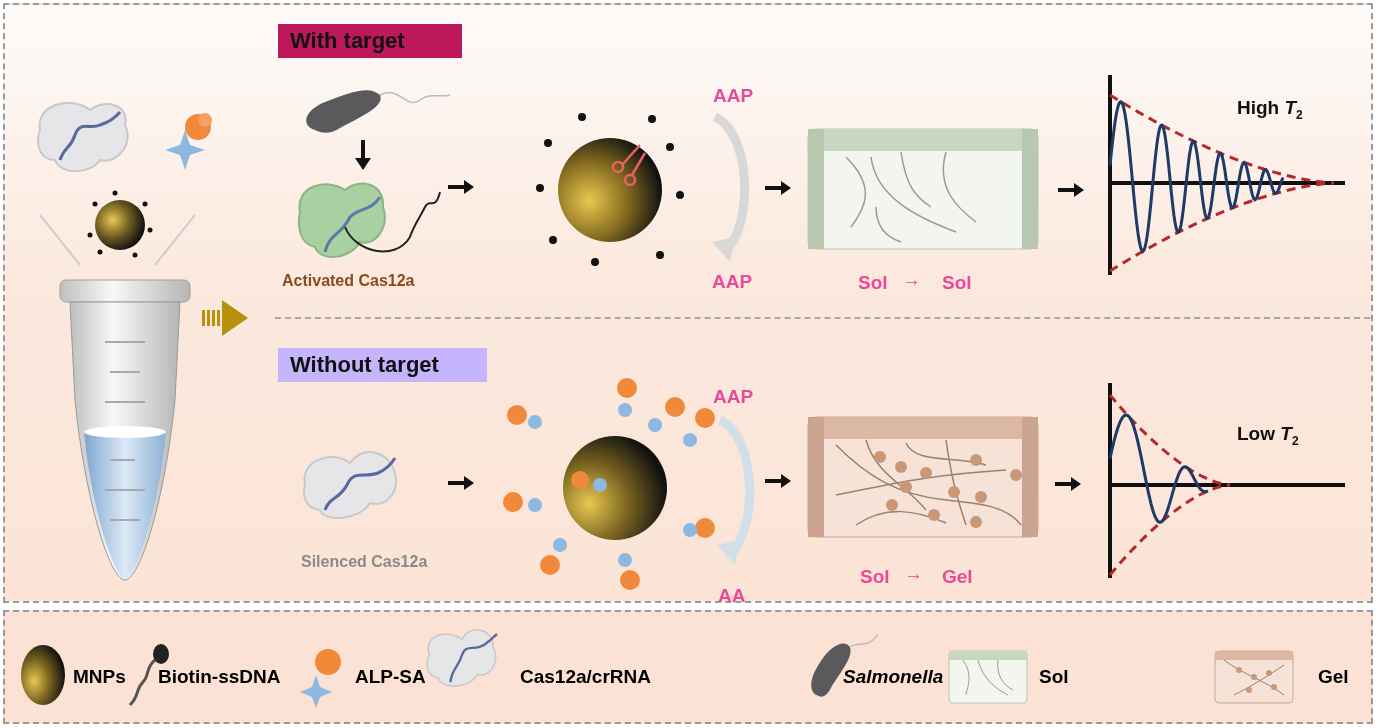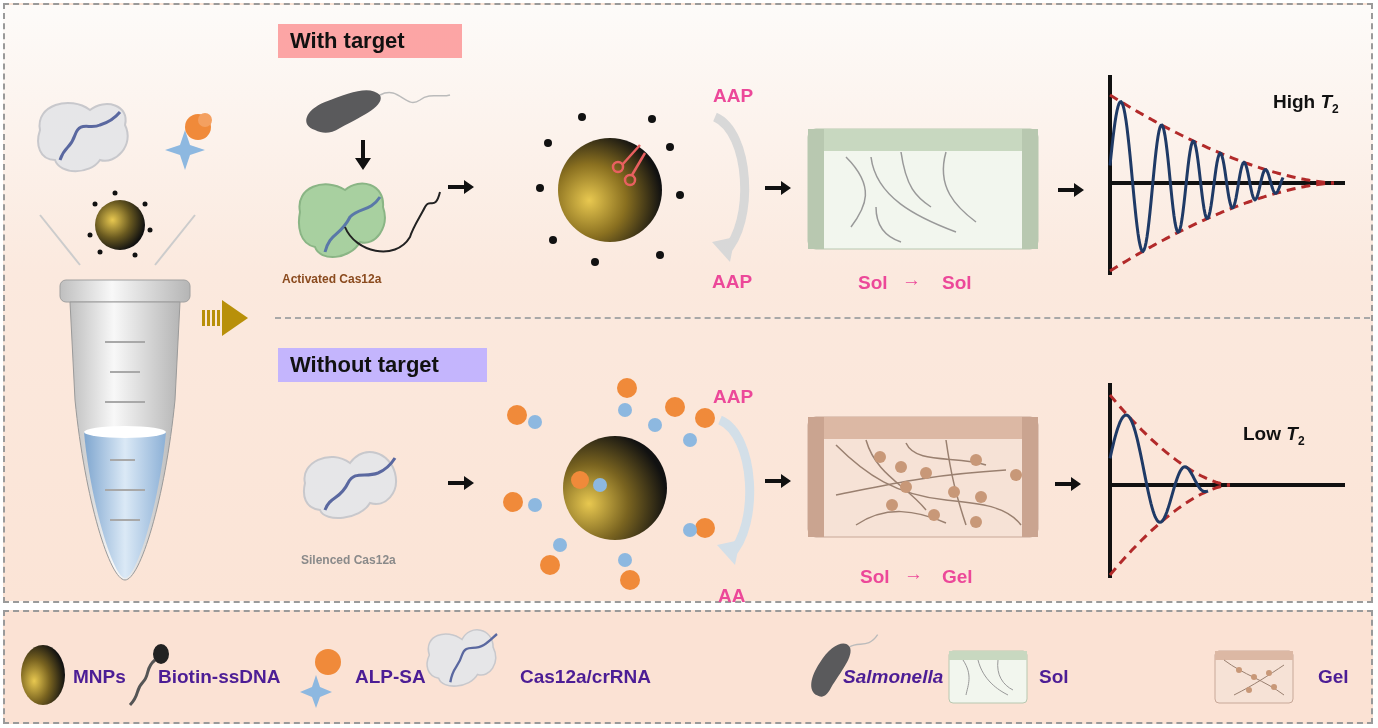--- a/index.html
+++ b/index.html
@@ -3,27 +3,27 @@
 <meta charset="utf-8">
 <style>
   html,body{margin:0;padding:0;}
   body{width:1378px;height:728px;overflow:hidden;background:#fff;font-family:"Liberation Sans",sans-serif;position:relative;}
   .frame{position:absolute;left:3px;top:3px;width:1370px;height:600px;border:2px dashed #9a9a9a;box-sizing:border-box;
     background:linear-gradient(#fdfbf9 0%,#fbe9de 45%,#fbe4d6 100%);}
   .legend-frame{position:absolute;left:3px;top:610px;width:1370px;height:114px;border:2px dashed #9a9a9a;box-sizing:border-box;background:#fbe2d4;}
   .divider{position:absolute;left:275px;top:317px;width:1095px;border-top:2px dashed #a8a8a8;}
   .panel-label{position:absolute;font-weight:bold;font-size:22px;color:#111;padding:4px 12px;}
   .lbl{position:absolute;font-weight:bold;font-size:19px;color:#ec4899;white-space:nowrap;}
-  .cas-lbl{position:absolute;font-weight:bold;font-size:12px;white-space:nowrap;}
+  .cas-lbl{position:absolute;font-weight:bold;font-size:16px;white-space:nowrap;}
   .t2{position:absolute;font-weight:bold;font-size:19px;color:#111;white-space:nowrap;}
   .t2 i{font-style:italic;}
   .t2 sub{font-size:12px;}
   svg{position:absolute;overflow:visible;}
   .leg-item{position:absolute;top:640px;height:70px;}
-  .leg-text{position:absolute;top:666px;font-weight:bold;font-size:19px;color:#4c1d95;white-space:nowrap;}
+  .leg-text{position:absolute;top:666px;font-weight:bold;font-size:19px;color:#000000;white-space:nowrap;}
 </style>
 </head>
 <body>
 
 <div class="frame"></div>
 <div class="divider"></div>
 
 <svg style="left:30px;top:90px;" width="110" height="90" viewBox="0 0 110 90">
   <path d="M10,40 C5,15 40,5 60,20 C75,8 100,15 95,35 C105,55 85,75 70,70 C60,85 30,85 25,70 C10,70 5,55 10,40Z" fill="#e6e6e8" stroke="#c8c8cc" stroke-width="2"></path>
   <path d="M30,70 C35,55 40,60 45,45 C50,30 60,40 70,35 C80,32 85,28 90,22" fill="none" stroke="#5a68a0" stroke-width="3"></path>
@@ -85,21 +85,21 @@
 <svg style="left:200px;top:300px;" width="50" height="36" viewBox="0 0 50 36">
   <g fill="#b8900a">
       <rect x="2" y="10" width="3" height="16"></rect>
       <rect x="7" y="10" width="3" height="16"></rect>
       <rect x="12" y="10" width="3" height="16"></rect>
       <rect x="17" y="10" width="3" height="16"></rect>
       <path d="M22,0 L48,18 L22,36Z"></path>
     </g>
 </svg>
 
-<div class="panel-label" style="left:278px;top:24px;background:#fca5a5;width:160px;">With target</div>
+<div class="panel-label" style="left:278px;top:24px;background:#be185d;width:160px;">With target</div>
 <svg style="left:295px;top:80px;" width="160" height="60" viewBox="0 0 160 60">
   <path d="M20,50 C5,45 10,30 30,22 C55,12 75,5 85,15 C90,25 70,35 45,48 C35,54 28,54 20,50Z" fill="#5a5a5c"></path>
   <path d="M85,15 C105,5 110,30 125,20 C135,12 145,18 155,15" fill="none" stroke="#bbb" stroke-width="1.5"></path>
 </svg>
 <svg style="left:355px;top:140px;" width="16" height="30" viewBox="0 0 16 30">
     <path d="M6,0 L10,0 L10,18 L16,18 L8,30 L0,18 L6,18Z" fill="#111"></path>
   </svg>
 <svg style="left:295px;top:172px;" width="160" height="100" viewBox="0 0 160 100">
   <path d="M5,40 C0,15 30,5 50,18 C65,5 90,12 88,35 C95,55 80,75 65,70 C55,88 25,90 20,75 C5,72 2,55 5,40Z" fill="#a8d0a0" stroke="#8ab585" stroke-width="2"></path>
   <path d="M30,80 C35,60 45,65 55,45 C65,35 75,40 85,25" fill="none" stroke="#5a78a8" stroke-width="3"></path>
@@ -166,21 +166,21 @@
     <path d="M0,5 L16,5 L16,0 L26,7 L16,14 L16,9 L0,9Z" fill="#111"></path>
   </svg>
 
 <svg id="decay-high" style="left:1105px;top:75px;" width="240" height="200" viewBox="0 0 240 200">
     <line x1="5" y1="0" x2="5" y2="200" stroke="#111" stroke-width="4"></line>
     <line x1="5" y1="108" x2="240" y2="108" stroke="#111" stroke-width="4"></line>
     <path d="M5,20L7,21.248214106181592L9,22.48972934232134L11,23.72452152417638L13,24.95256615913057L15,26.173838439391588L17,27.388313234973737L19,28.595965086457056L21,29.796768197513956L23,30.99069642719313L25,32.17772328195102L27,33.35782190741931L29,34.530965079897854L31,35.69712519756027L33,36.85627427136019L35,38.008383915624265L37,39.15342533831844L39,40.29136933097189L41,41.42218625824371L43,42.545846047115106L45,43.66231817568996L47,44.77157166158486L49,45.8735750498893L51,46.96829640067473L53,48.05570327603094L55,49.135762726605655L57,50.2084412776232L59,51.2737049143552L61,52.33151906701543L63,53.38184859504918L65,54.42465777078491L67,55.45991026241457L69,56.4875691162664L71,57.507596738331635L73,58.51995487500417L75,59.52460459298884L77,60.52150625833166L79,61.510619514521565L81,62.49190325960973L83,63.46531562228868L85,64.4308139368691L87,65.3883547170879L89,66.33789362867577L91,67.2793854606069L93,68.21278409494826L95,69.13804247521841L97,70.05511257315933L99,70.96394535381663L101,71.864490738815L103,72.75669756770628L105,73.6405135572574L107,74.51588525853346L109,75.38275801161912L111,76.24107589780758L113,77.09078168907011L115,77.93181679460335L117,78.76412120423112L119,79.58763342841762L121,80.40229043462425L123,81.20802757971667L125,82.00477853809868L127,82.79247522521696L129,83.57104771604313L131,84.34042415809779L133,85.10053067853453L135,85.8512912847474L137,86.59262775790613L139,87.32445953875316L141,88.04670360491926L143,88.75927433892386L145,89.46208338592396L147,90.15503950015702L149,90.83804837888718L151,91.51101248250568L153,92.17383083925455L155,92.82639883282759L157,93.46860797085489L159,94.1003456319825L161,94.72149478891504L163,95.3319337043785L165,95.93153559647538L167,96.52016826932159L169,97.09769370415623L171,97.66396760527107L173,98.21883889408062L175,98.7621491433991L177,99.29373194244783L179,99.81341218120265L181,100.32100524030346L183,100.81631606974106L185,101.29913813572011L187,101.76925221020583L189,102.22642497133124L191,102.67040737455554L193,103.10093274349214L195,103.51771451459987L197,103.92044354989214L199,104.30878490410535L201,104.68237389377103L203,105.04081125966961L205,105.38365713204072L207,105.71042338444065L209,106.0205637710504L211,106.31346093666954L213,106.5884088808811L215,106.84458857494434L217,107.08103280815912L219,107.29657315326247L221,107.48975511677091L223,107.65869118325077L225,107.80077554377513L227,107.91201985959422L229,107.98482982316877" fill="none" stroke="#b22a2a" stroke-width="3" stroke-dasharray="9,6"></path>
     <path d="M5,196L7,194.7517858938184L9,193.51027065767866L11,192.2754784758236L13,191.04743384086942L15,189.8261615606084L17,188.61168676502626L19,187.40403491354294L21,186.20323180248604L23,185.00930357280686L25,183.82227671804898L27,182.6421780925807L29,181.46903492010216L31,180.30287480243973L33,179.14372572863982L35,177.99161608437572L37,176.84657466168156L39,175.7086306690281L41,174.5778137417563L43,173.4541539528849L45,172.33768182431004L47,171.22842833841514L49,170.1264249501107L51,169.03170359932528L53,167.94429672396905L55,166.86423727339434L57,165.7915587223768L59,164.7262950856448L61,163.66848093298458L63,162.61815140495082L65,161.5753422292151L67,160.54008973758545L69,159.5124308837336L71,158.49240326166836L73,157.48004512499583L75,156.47539540701115L77,155.47849374166833L79,154.48938048547842L81,153.50809674039027L83,152.53468437771133L85,151.5691860631309L87,150.6116452829121L89,149.66210637132423L91,148.7206145393931L93,147.78721590505174L95,146.8619575247816L97,145.94488742684067L99,145.03605464618337L101,144.135509261185L103,143.24330243229372L105,142.3594864427426L107,141.48411474146656L109,140.6172419883809L111,139.75892410219242L113,138.90921831092987L115,138.06818320539665L117,137.23587879576888L119,136.41236657158237L121,135.59770956537574L123,134.79197242028332L125,133.99522146190134L127,133.20752477478302L129,132.42895228395687L131,131.6595758419022L133,130.89946932146546L135,130.1487087152526L137,129.40737224209386L139,128.67554046124684L141,127.95329639508074L143,127.24072566107614L145,126.53791661407604L147,125.84496049984298L149,125.16195162111282L151,124.48898751749432L153,123.82616916074545L155,123.17360116717241L157,122.53139202914511L159,121.8996543680175L161,121.27850521108496L163,120.6680662956215L165,120.06846440352462L167,119.47983173067841L169,118.90230629584377L171,118.33603239472893L173,117.78116110591938L175,117.2378508566009L177,116.70626805755217L179,116.18658781879735L181,115.67899475969654L183,115.18368393025894L185,114.70086186427989L187,114.23074778979417L189,113.77357502866876L191,113.32959262544446L193,112.89906725650786L195,112.48228548540013L197,112.07955645010786L199,111.69121509589465L201,111.31762610622897L203,110.95918874033039L205,110.61634286795928L207,110.28957661555935L209,109.9794362289496L211,109.68653906333046L213,109.4115911191189L215,109.15541142505566L217,108.91896719184088L219,108.70342684673753L221,108.51024488322909L223,108.34130881674923L225,108.19922445622487L227,108.08798014040578L229,108.01517017683123" fill="none" stroke="#b22a2a" stroke-width="3" stroke-dasharray="9,6"></path>
     <path d="M5,90.5L6,80.8L7,71.5L8,62.7L9,54.6L10,47.3L11,41.0L12,35.7L13,31.6L14,28.7L15,27.1L16,26.8L17,27.9L18,30.3L19,34.1L20,39.2L21,45.4L22,52.8L23,61.2L24,70.4L25,80.2L26,90.5L27,101.1L28,111.8L29,122.3L30,132.4L31,142.0L32,150.7L33,158.4L34,164.9L35,170.0L36,173.7L37,175.8L38,176.3L39,175.1L40,172.2L41,167.8L42,161.9L43,154.7L44,146.3L45,137.0L46,127.0L47,116.5L48,106.0L49,95.6L50,85.7L51,76.5L52,68.4L53,61.5L54,56.1L55,52.3L56,50.4L57,50.2L58,51.9L59,55.4L60,60.6L61,67.3L62,75.3L63,84.2L64,93.9L65,104.0L66,114.1L67,123.8L68,132.8L69,140.8L70,147.4L71,152.5L72,155.8L73,157.2L74,156.7L75,154.3L76,150.0L77,144.1L78,136.8L79,128.4L80,119.3L81,109.9L82,100.5L83,91.6L84,83.5L85,76.7L86,71.4L87,67.9L88,66.2L89,66.5L90,68.8L91,72.9L92,78.6L93,85.6L94,93.6L95,102.2L96,110.9L97,119.3L98,126.9L99,133.5L100,138.6L101,142.0L102,143.4L103,143.0L104,140.7L105,136.6L106,131.0L107,124.2L108,116.6L109,108.8L110,101.0L111,93.8L112,87.6L113,82.8L114,79.6L115,78.1L116,78.6L117,80.9L118,84.8L119,90.0L120,96.3L121,103.2L122,110.3L123,117.0L124,122.9L125,127.7L126,131.1L127,132.8L128,132.7L129,131.0L130,127.7L131,123.1L132,117.5L133,111.4L134,105.3L135,99.5L136,94.5L137,90.7L138,88.2L139,87.4L140,88.1L141,90.4L142,93.9L143,98.4L144,103.5L145,108.9L146,113.9L147,118.4L148,121.8L149,124.0L150,124.8L151,124.1L152,122.1L153,119.0L154,115.1L155,110.7L156,106.2L157,102.1L158,98.6L159,96.1L160,94.8L161,94.7L162,95.9L163,98.1L164,101.1L165,104.6L166,108.3L167,111.8L168,114.8L169,117.0L170,118.2L171,118.3L172,117.5L173,115.7L174,113.3L175,110.4L176,107.5L177,104.8L178,102.5" fill="none" stroke="#1f3a66" stroke-width="3"></path>
   </svg>
-<div class="t2" style="left:1237px;top:91px;margin-left:36px;"><span>High</span> <i>T</i><sub>2</sub></div>
+<div class="t2" style="left:1237px;top:97px;"><span>High</span> <i>T</i><sub>2</sub></div>
 
 <div class="panel-label" style="left:278px;top:348px;background:#c4b5fd;width:185px;">Without target</div>
 <svg style="left:300px;top:438px;" width="110" height="90" viewBox="0 0 110 90">
   <path d="M5,45 C0,25 30,10 50,25 C65,5 90,15 95,35 C100,55 85,70 70,65 C60,82 25,85 20,72 C5,70 2,58 5,45Z" fill="#e6e6e8" stroke="#c8c8cc" stroke-width="2"></path>
   <path d="M25,72 C30,58 40,62 48,45 C55,32 65,40 78,35 C85,32 90,28 95,20" fill="none" stroke="#5a68a0" stroke-width="3"></path>
 </svg>
 <div class="cas-lbl" style="left:285px;top:553px;color:#8a8a8a;margin-left:16px;">Silenced Cas12a</div>
 <svg style="left:448px;top:476px;" width="26" height="14" viewBox="0 0 26 14">
     <path d="M0,5 L16,5 L16,0 L26,7 L16,14 L16,9 L0,9Z" fill="#111"></path>
   </svg>
@@ -260,21 +260,21 @@
     <path d="M0,5 L16,5 L16,0 L26,7 L16,14 L16,9 L0,9Z" fill="#111"></path>
   </svg>
 
 <svg id="decay-low" style="left:1105px;top:383px;" width="240" height="195" viewBox="0 0 240 195">
     <line x1="5" y1="0" x2="5" y2="195" stroke="#111" stroke-width="4"></line>
     <line x1="5" y1="102" x2="240" y2="102" stroke="#111" stroke-width="4"></line>
     <path d="M5,12L7,14.387973176521456L9,16.75178413718723L11,19.091267088753312L13,21.406252186546723L15,23.69656536171898L17,25.962028137874867L19,28.20245743621635L21,30.417665368252102L23,32.60745901502702L25,34.77164019171437L27,36.910005196290015L29,39.022344540867174L31,41.1084426641115L33,43.16807762297551L35,45.201020761786154L37,47.207036356484565L39,49.185881231548535L41,51.13730434682029L43,53.061046351107166L45,54.95683909901305L47,56.82440512698306L49,58.66345708399189L51,60.47369711166142L53,62.254816167837006L55,64.00649328676343L57,65.72839476795095L59,67.42017328457511L61,69.08146690076774L63,70.71189798537462L65,72.31107200760988L67,73.87857619743582L69,75.41397805032818L71,76.9168236521998L73,78.38663579545403L75,79.82291185117016L77,81.22512135493612L79,82.59270325438483L81,83.92506275442246L83,85.22156768059881L85,86.4815442608464L87,87.70427219919456L89,88.8889788795845L91,90.03483248996994L93,91.14093379113092L95,92.20630616291861L97,93.22988343035657L99,94.21049478303503L101,95.14684582062284L103,96.0374943294342L105,96.88081872230195L107,97.6749759783253L109,98.41784405844766L111,99.10694045198876L113,99.73930221164137L115,100.31129995184924L117,100.81832922437489L119,101.25424784609851L121,101.61019401590838L123,101.87141198008112L125,102" fill="none" stroke="#b22a2a" stroke-width="3" stroke-dasharray="9,6"></path>
     <path d="M5,192L7,189.61202682347854L9,187.24821586281277L11,184.9087329112467L13,182.59374781345326L15,180.30343463828103L17,178.03797186212512L19,175.79754256378365L21,173.5823346317479L23,171.39254098497298L25,169.22835980828563L27,167.08999480371L29,164.97765545913282L31,162.8915573358885L33,160.83192237702448L35,158.79897923821386L37,156.79296364351544L39,154.81411876845146L41,152.8626956531797L43,150.93895364889283L45,149.04316090098695L47,147.17559487301693L49,145.3365429160081L51,143.5263028883386L53,141.74518383216298L55,139.99350671323657L57,138.27160523204907L59,136.57982671542487L61,134.91853309923226L63,133.2881020146254L65,131.68892799239012L67,130.12142380256418L69,128.58602194967182L71,127.0831763478002L73,125.61336420454597L75,124.17708814882984L77,122.77487864506388L79,121.40729674561517L81,120.07493724557754L83,118.77843231940119L85,117.5184557391536L87,116.29572780080544L89,115.1110211204155L91,113.96516751003006L93,112.85906620886908L95,111.79369383708139L97,110.77011656964343L99,109.78950521696497L101,108.85315417937716L103,107.9625056705658L105,107.11918127769805L107,106.3250240216747L109,105.58215594155234L111,104.89305954801124L113,104.26069778835863L115,103.68870004815076L117,103.18167077562511L119,102.74575215390149L121,102.38980598409162L123,102.12858801991888L125,102" fill="none" stroke="#b22a2a" stroke-width="3" stroke-dasharray="9,6"></path>
     <path d="M5,75.4L6,70.9L7,66.5L8,62.3L9,58.2L10,54.4L11,50.8L12,47.5L13,44.4L14,41.7L15,39.2L16,37.1L17,35.3L18,33.9L19,32.9L20,32.3L21,32.0L22,32.2L23,32.7L24,33.7L25,35.1L26,36.9L27,39.0L28,41.6L29,44.5L30,47.7L31,51.3L32,55.2L33,59.4L34,63.8L35,68.4L36,73.1L37,78.0L38,83.0L39,88.1L40,93.1L41,98.1L42,102.9L43,107.7L44,112.2L45,116.5L46,120.6L47,124.3L48,127.7L49,130.7L50,133.3L51,135.4L52,137.1L53,138.3L54,139.0L55,139.2L56,139.0L57,138.3L58,137.1L59,135.5L60,133.5L61,131.2L62,128.5L63,125.6L64,122.4L65,119.1L66,115.6L67,112.1L68,108.6L69,105.2L70,101.8L71,98.7L72,95.7L73,93.0L74,90.6L75,88.5L76,86.8L77,85.5L78,84.5L79,84.0L80,83.8L81,84.0L82,84.6L83,85.5L84,86.6L85,88.1L86,89.7L87,91.5L88,93.3L89,95.3L90,97.2L91,99.1L92,100.9L93,102.6L94,104.1L95,105.5L96,106.6L97,107.4L98,108.1L99,108.5L100,108.6L101,108.6L102,108.4L103,108.0" fill="none" stroke="#1f3a66" stroke-width="3"></path>
   </svg>
-<div class="t2" style="left:1237px;top:423px;margin-left:6px;"><span>Low</span> <i>T</i><sub>2</sub></div>
+<div class="t2" style="left:1237px;top:423px;"><span>Low</span> <i>T</i><sub>2</sub></div>
 
 <div class="legend-frame"></div>
 <svg class="leg-item" style="left:18px;" width="50" height="70" viewBox="0 0 50 70">
   <defs>
       <radialGradient id="g4" cx="30%" cy="60%" r="70%">
         <stop offset="0" stop-color="#e8c850"></stop>
         <stop offset="0.5" stop-color="#7a6420"></stop>
         <stop offset="1" stop-color="#111"></stop>
       </radialGradient>
     </defs>

